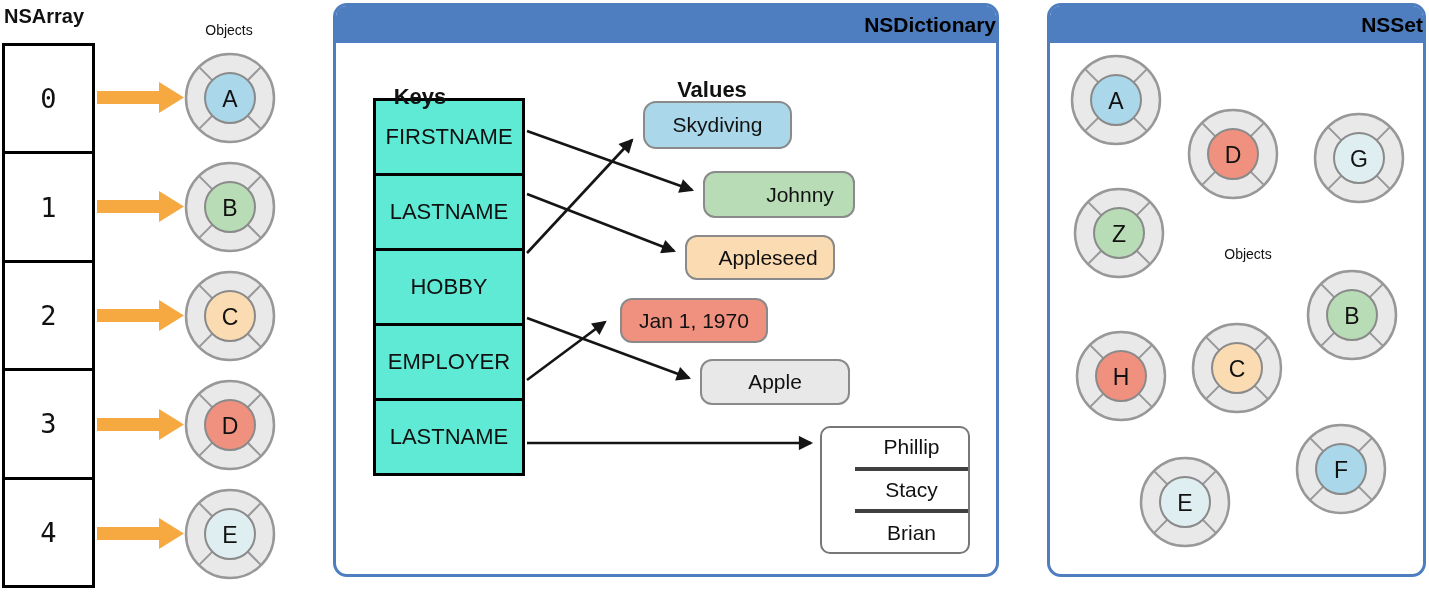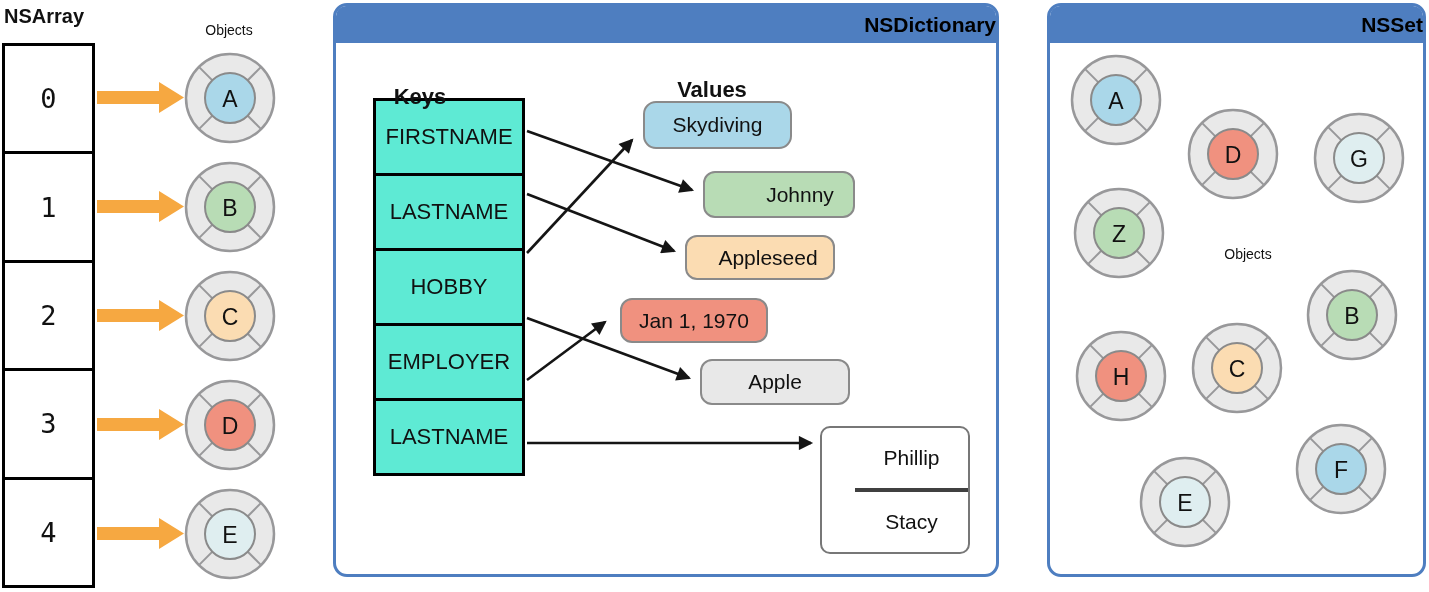--- a/index.html
+++ b/index.html
@@ -132,20 +132,21 @@
   <div id="pill-container">
       <div class="pill" style="left: 643px; top: 101px; width: 149px; height: 48px; background: rgb(170, 215, 233); border-radius: 13px;">Skydiving</div>
       <div class="pill" style="left: 703px; top: 171px; width: 152px; height: 47px; background: rgb(184, 220, 181); padding-left: 42px;">Johnny</div>
       <div class="pill" style="left: 685px; top: 235px; width: 150px; height: 45px; background: rgb(251, 220, 178); padding-left: 16px;">Appleseed</div>
       <div class="pill" style="left: 620px; top: 298px; width: 148px; height: 45px; background: rgb(240, 145, 127);">Jan 1, 1970</div>
       <div class="pill" style="left: 700px; top: 359px; width: 150px; height: 46px; background: rgb(232, 232, 232);">Apple</div>
     </div>
   <div id="children-box" style="left:820px;top:426px;width:150px;height:128px;">
       <div class="row">Phillip</div>
       <div class="row">Stacy</div>
+      <div class="row">Brian</div>
     </div>
 
   <div class="panel" id="set-panel" style="left: 1047px; top: 3px; width: 379px; height: 574px; border: 3px solid rgb(78, 126, 192);">
     <div class="panel-header" style="background: rgb(78, 126, 192);">NSSet</div>
   </div>
   <div class="objects-label" style="left:1248px;top:246px;">Objects</div>
   <div id="set-tokens">
       <svg width="92" height="92" viewBox="0 0 92 92" class="token" style="left: 1070px; top: 54px;">
         <circle cx="46" cy="46" r="44" fill="#E9E9E9" stroke="#98989A" stroke-width="2.5"></circle>
         <line x1="14.899999999999999" y1="14.899999999999999" x2="77.1" y2="77.1" stroke="#98989A" stroke-width="2"></line>

